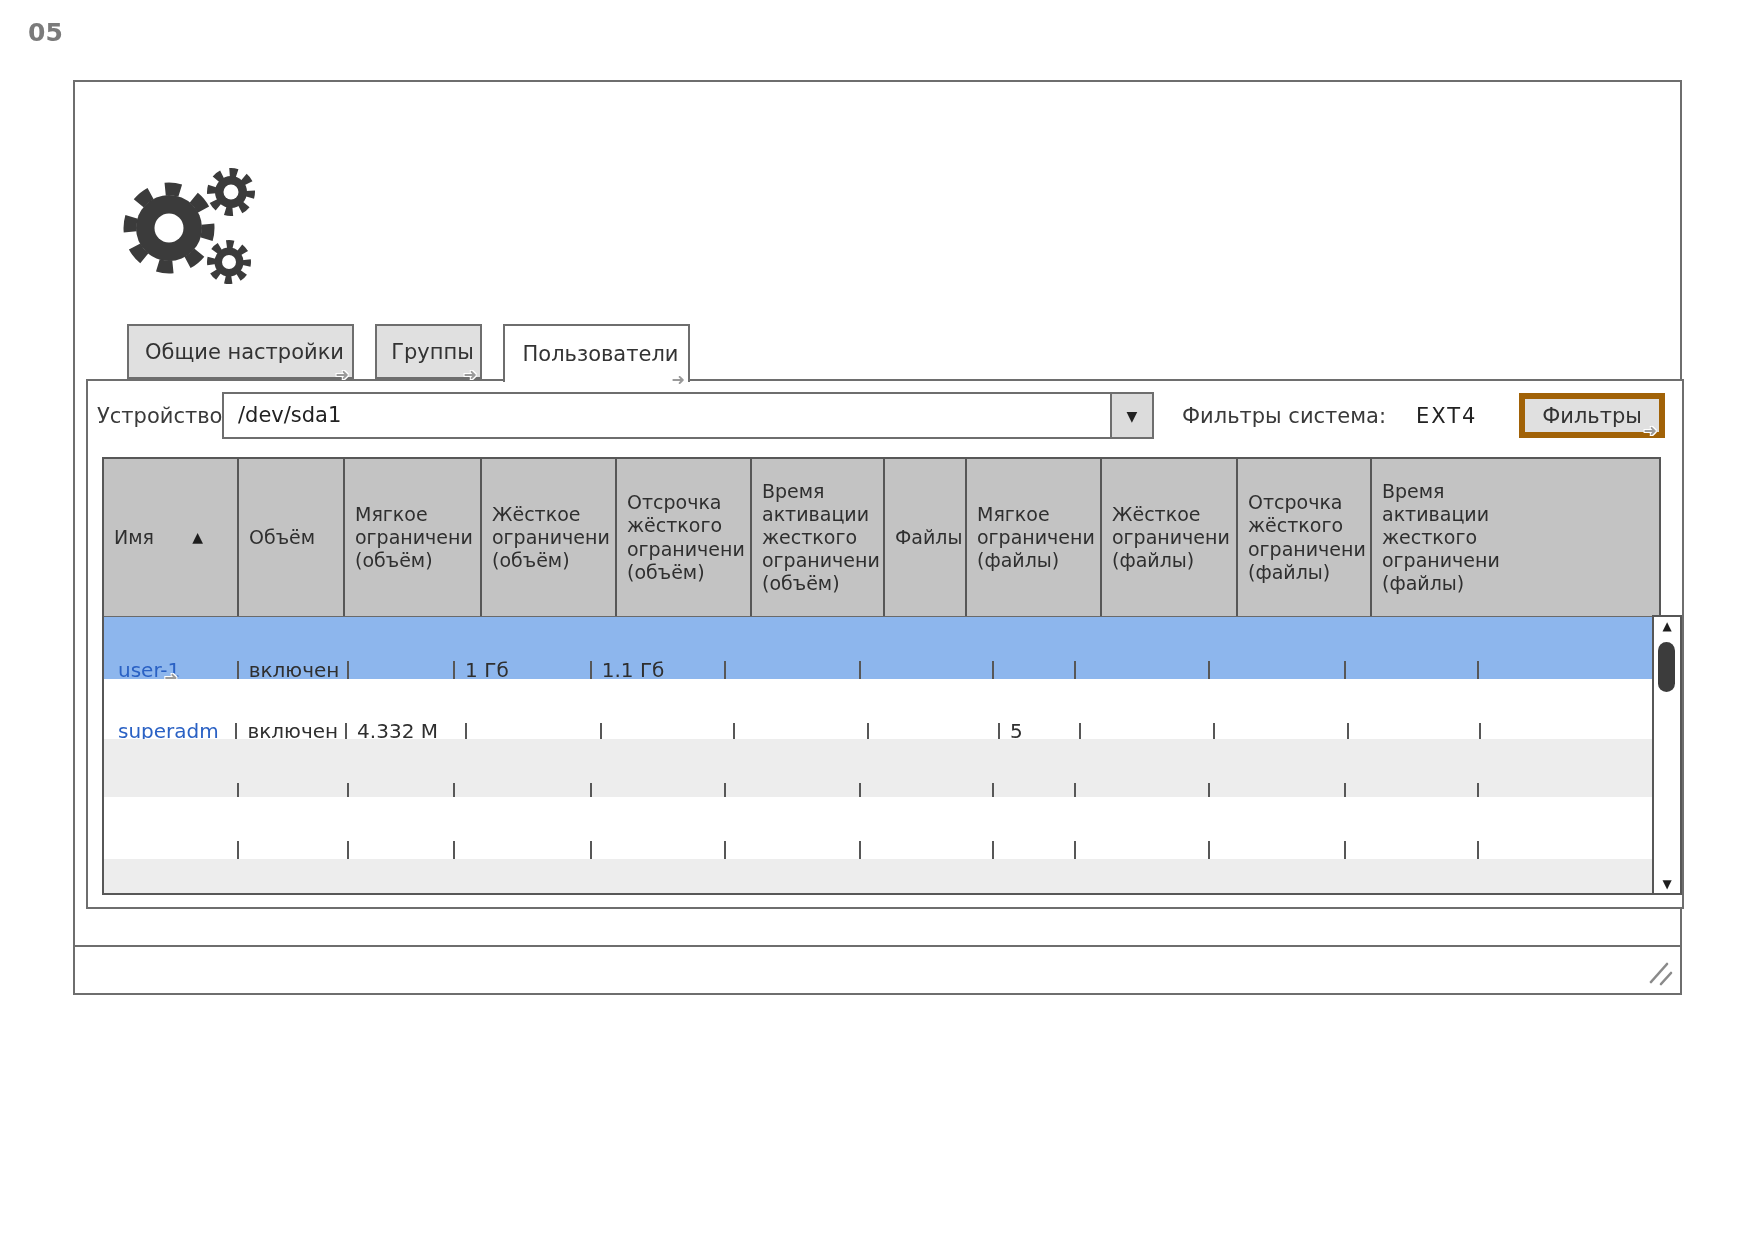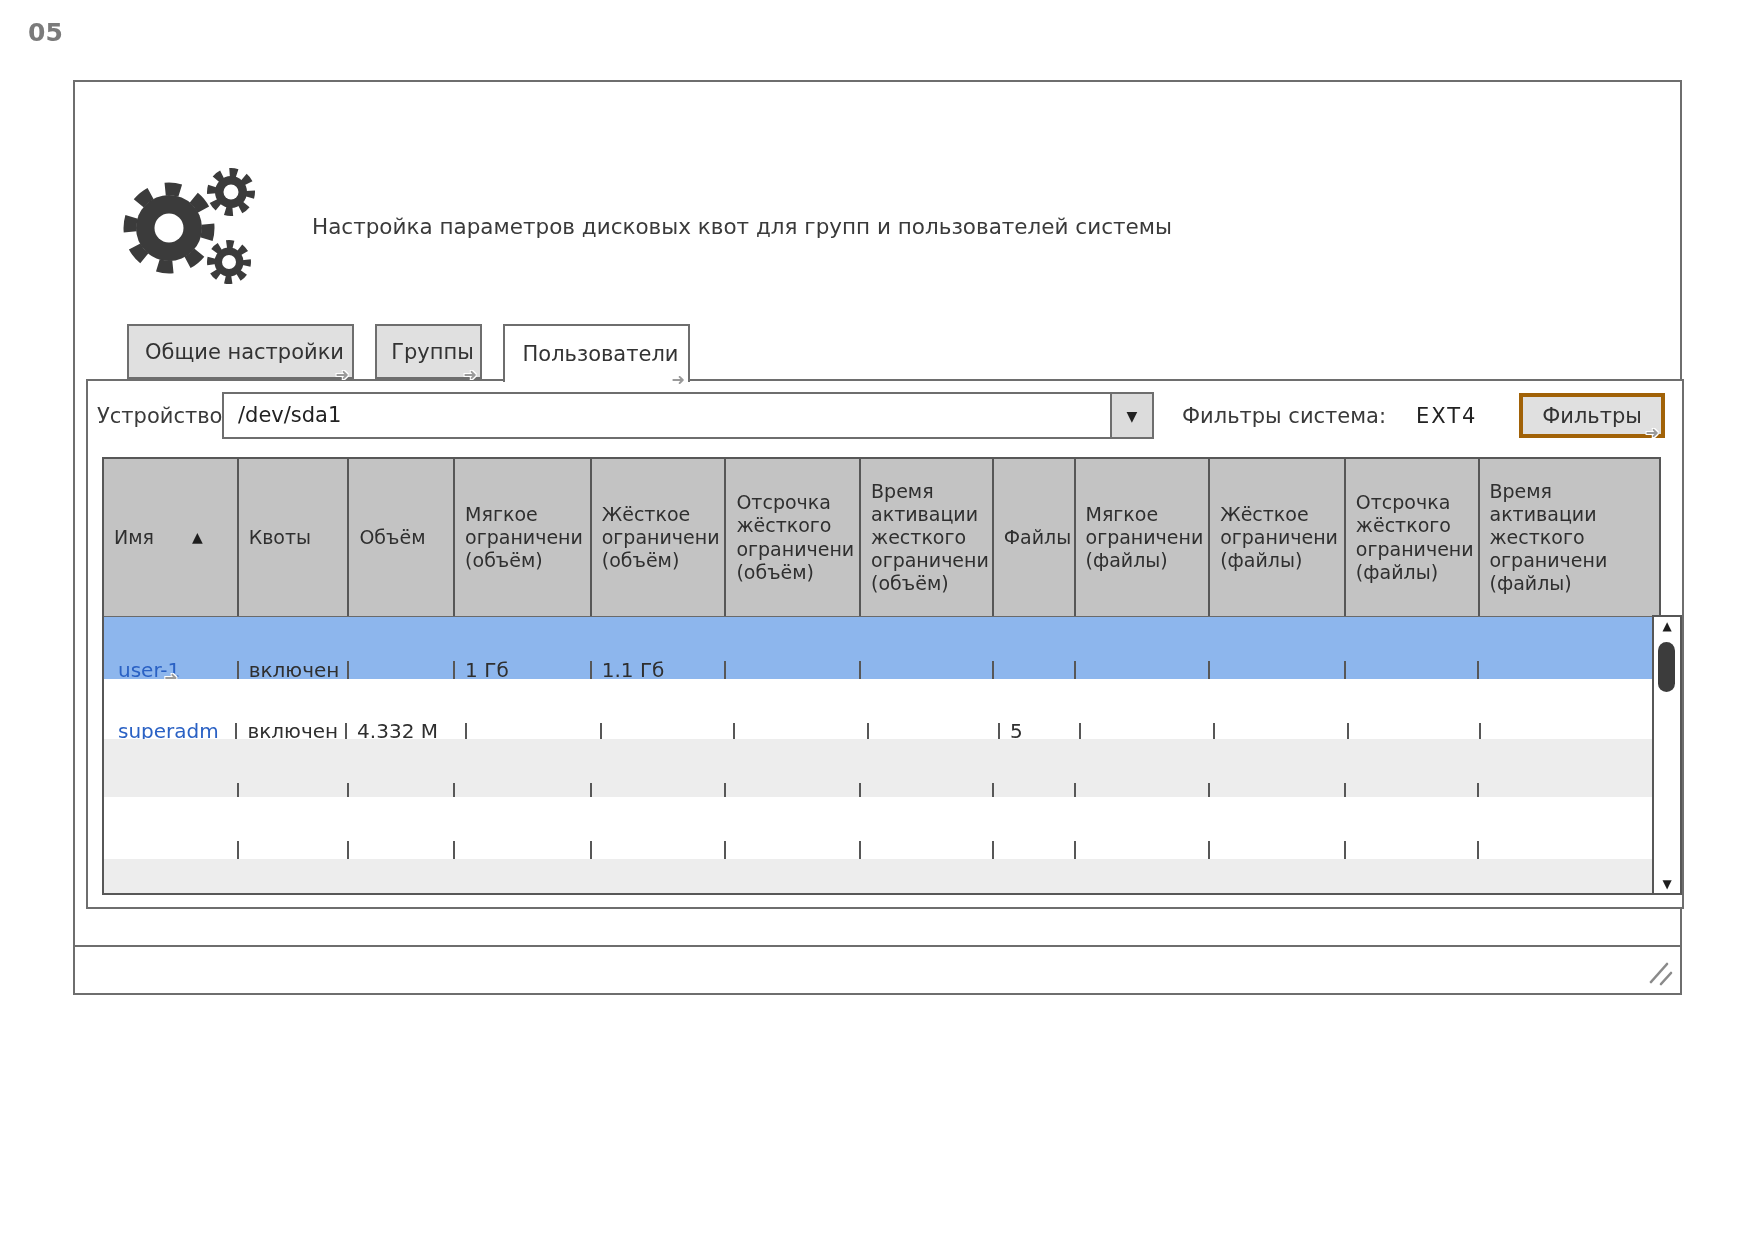--- a/index.html
+++ b/index.html
@@ -32,21 +32,21 @@
   
   #panel{left:11px;top:297px;width:1598px;height:530px;border:2px solid #6e6e6e;background:#fff;box-sizing:border-box;z-index:1;}
   
   #device-label{left:9px;top:23px;font-size:21px;}
   #device-combo{left:134px;top:11px;width:932px;height:47px;border:2px solid #6e6e6e;box-sizing:border-box;background:#fff;}
   #device-value{left:14px;top:9px;font-size:21px;color:#222;}
   #combo-btn{right:0;top:0;width:40px;height:43px;background:#dcdcdc;border-left:2px solid #6e6e6e;
        display:flex;align-items:center;justify-content:center;font-size:14px;color:#222;}
   #fs-label{left:1094px;top:23px;font-size:21px;}
   #fs-value{left:1328px;top:23px;font-size:21px;letter-spacing:2px;color:#222;}
-  #filters-btn{left:1431px;top:12px;width:146px;height:45px;border:4px solid #a16207;background:#e0e0e0;
+  #filters-btn{left:1431px;top:12px;width:146px;height:45px;border:6px solid #a16207;background:#e0e0e0;
        box-sizing:border-box;display:flex;align-items:center;justify-content:center;font-size:21px;color:#333;}
   #filters-btn .mk-arrow{position:absolute;right:2px;bottom:-8px;}
   
   #table{left:14px;top:76px;width:1559px;height:438px;border:2px solid #575757;box-sizing:border-box;
        background:#fff;display:flex;flex-direction:column;overflow:hidden;}
   #thead{display:flex;height:158px;flex:0 0 158px;background:#c3c3c3;border-bottom:1px solid #6a6a6a;box-sizing:border-box;}
   .th{box-sizing:border-box;border-right:2px solid #575757;display:flex;align-items:center;
       padding:0 5px 0 10px;font-size:19px;line-height:1.22;color:#2f2f2f;white-space:pre-line;
       position:relative;overflow:hidden;}
   .th:last-child{border-right:none;}
@@ -82,21 +82,20 @@
       <circle cx="58" cy="66" r="14.5" fill="#ffffff" stroke="none"></circle>
       <circle cx="120" cy="30" r="16" stroke="none"></circle>
       <circle cx="120" cy="30" r="19.5" fill="none" stroke-width="9" stroke-dasharray="7.65 7.65" stroke-dashoffset="2"></circle>
       <circle cx="120" cy="30" r="7.5" fill="#ffffff" stroke="none"></circle>
       <circle cx="118" cy="100" r="14.5" stroke="none"></circle>
       <circle cx="118" cy="100" r="17.5" fill="none" stroke-width="9" stroke-dasharray="6.87 6.87" stroke-dashoffset="3"></circle>
       <circle cx="118" cy="100" r="7" fill="#ffffff" stroke="none"></circle>
     </g>
   </svg>
 
-  <div class="abs" id="description">Настройка параметров дисковых квот для групп и пользователей системы</div>
 
   <div class="abs" id="tabs">
       <div class="tab" style="width: 227px;">
         <span>Общие настройки</span>
         <span class="mk-arrow">➜</span>
       </div>
       <div class="tab" style="width: 107px;">
         <span>Группы</span>
         <span class="mk-arrow">➜</span>
       </div>
@@ -121,21 +120,20 @@
     <div class="abs" id="fs-value">EXT4</div>
 
     <div class="abs" id="filters-btn">
       <span>Фильтры</span>
       <span class="mk-arrow">➜</span>
     </div>
 
     <div class="abs" id="table">
       <div id="thead">
           <div class="th" style="width: 135px;"><span>Имя</span><span class="sort-icon">▲</span></div>
-          <div class="th" style="width: 111px;"><span>Квоты</span></div>
           <div class="th" style="width: 106px;"><span>Объём</span></div>
           <div class="th" style="width: 137px;"><span>Мягкое
 ограничени
 (объём)</span></div>
           <div class="th" style="width: 135px;"><span>Жёсткое
 ограничени
 (объём)</span></div>
           <div class="th" style="width: 135px;"><span>Отсрочка
 жёсткого
 ограничени

